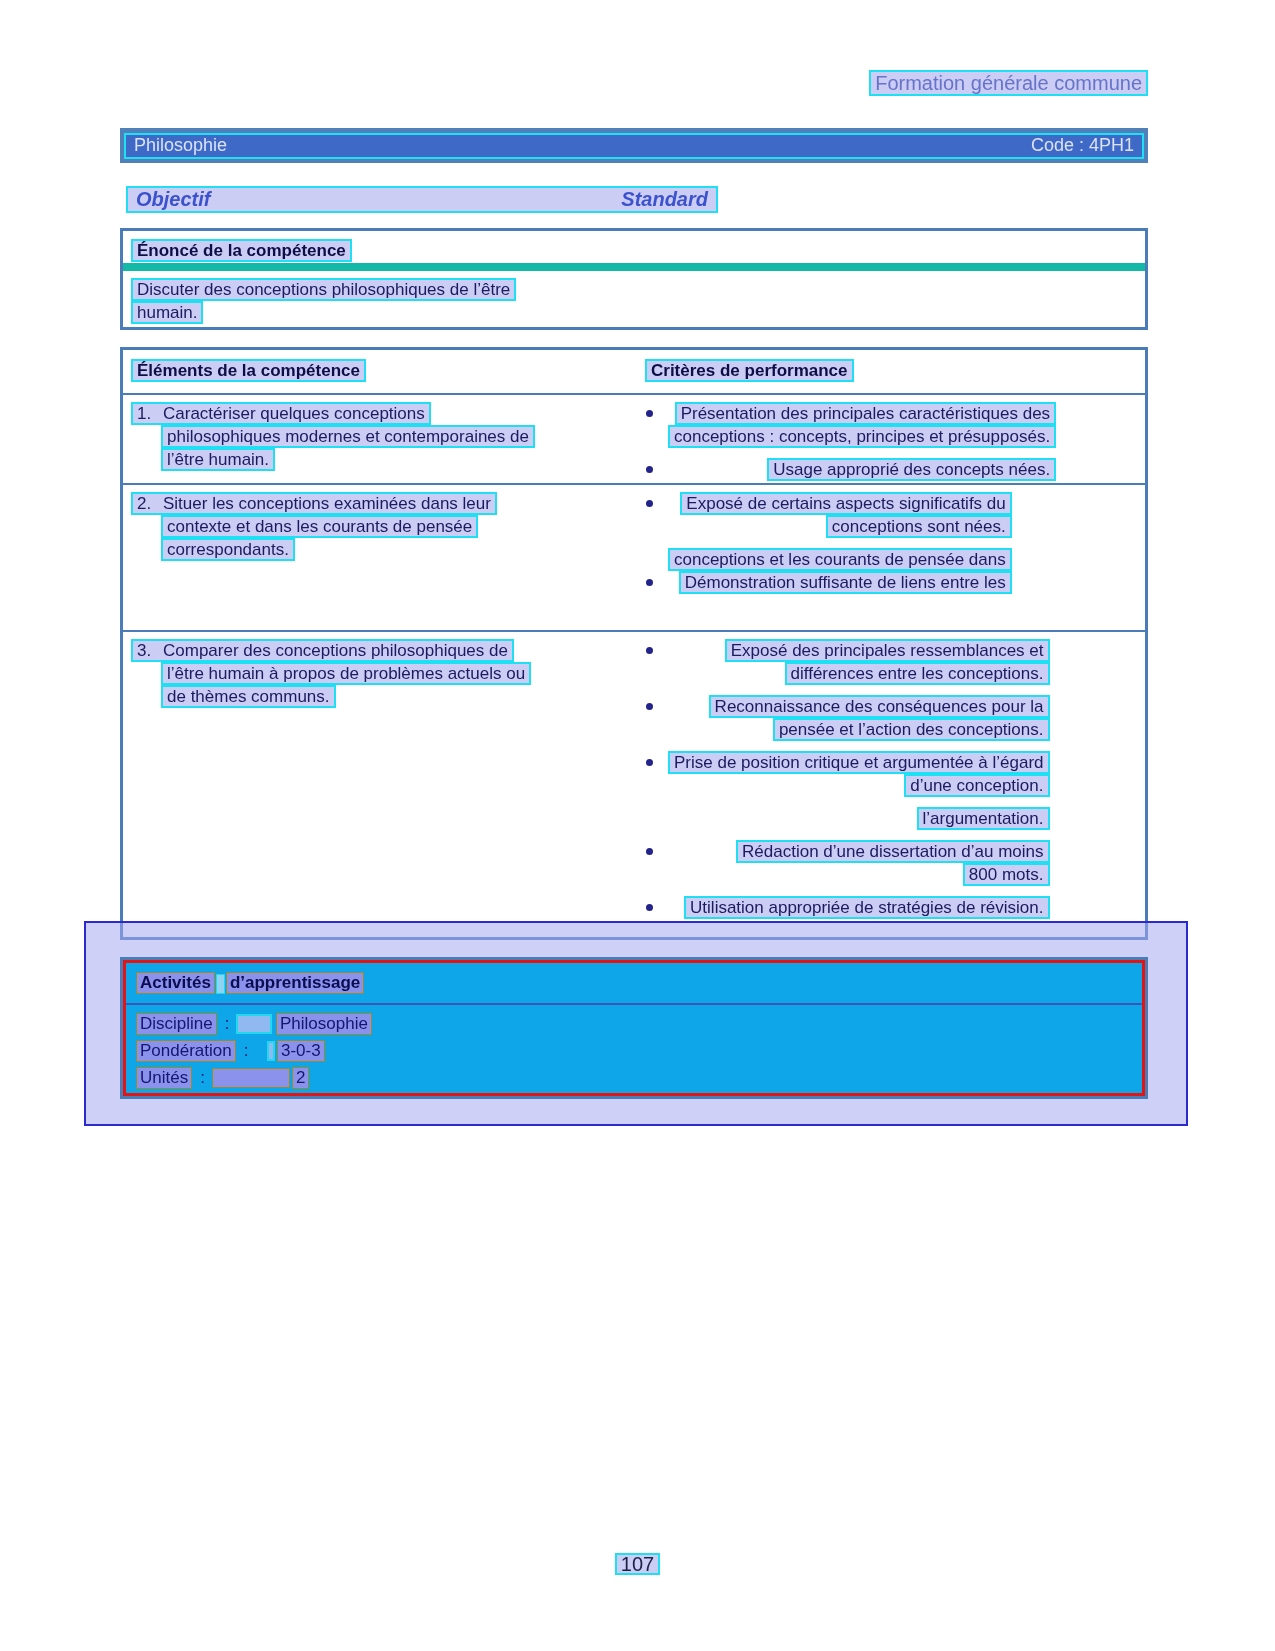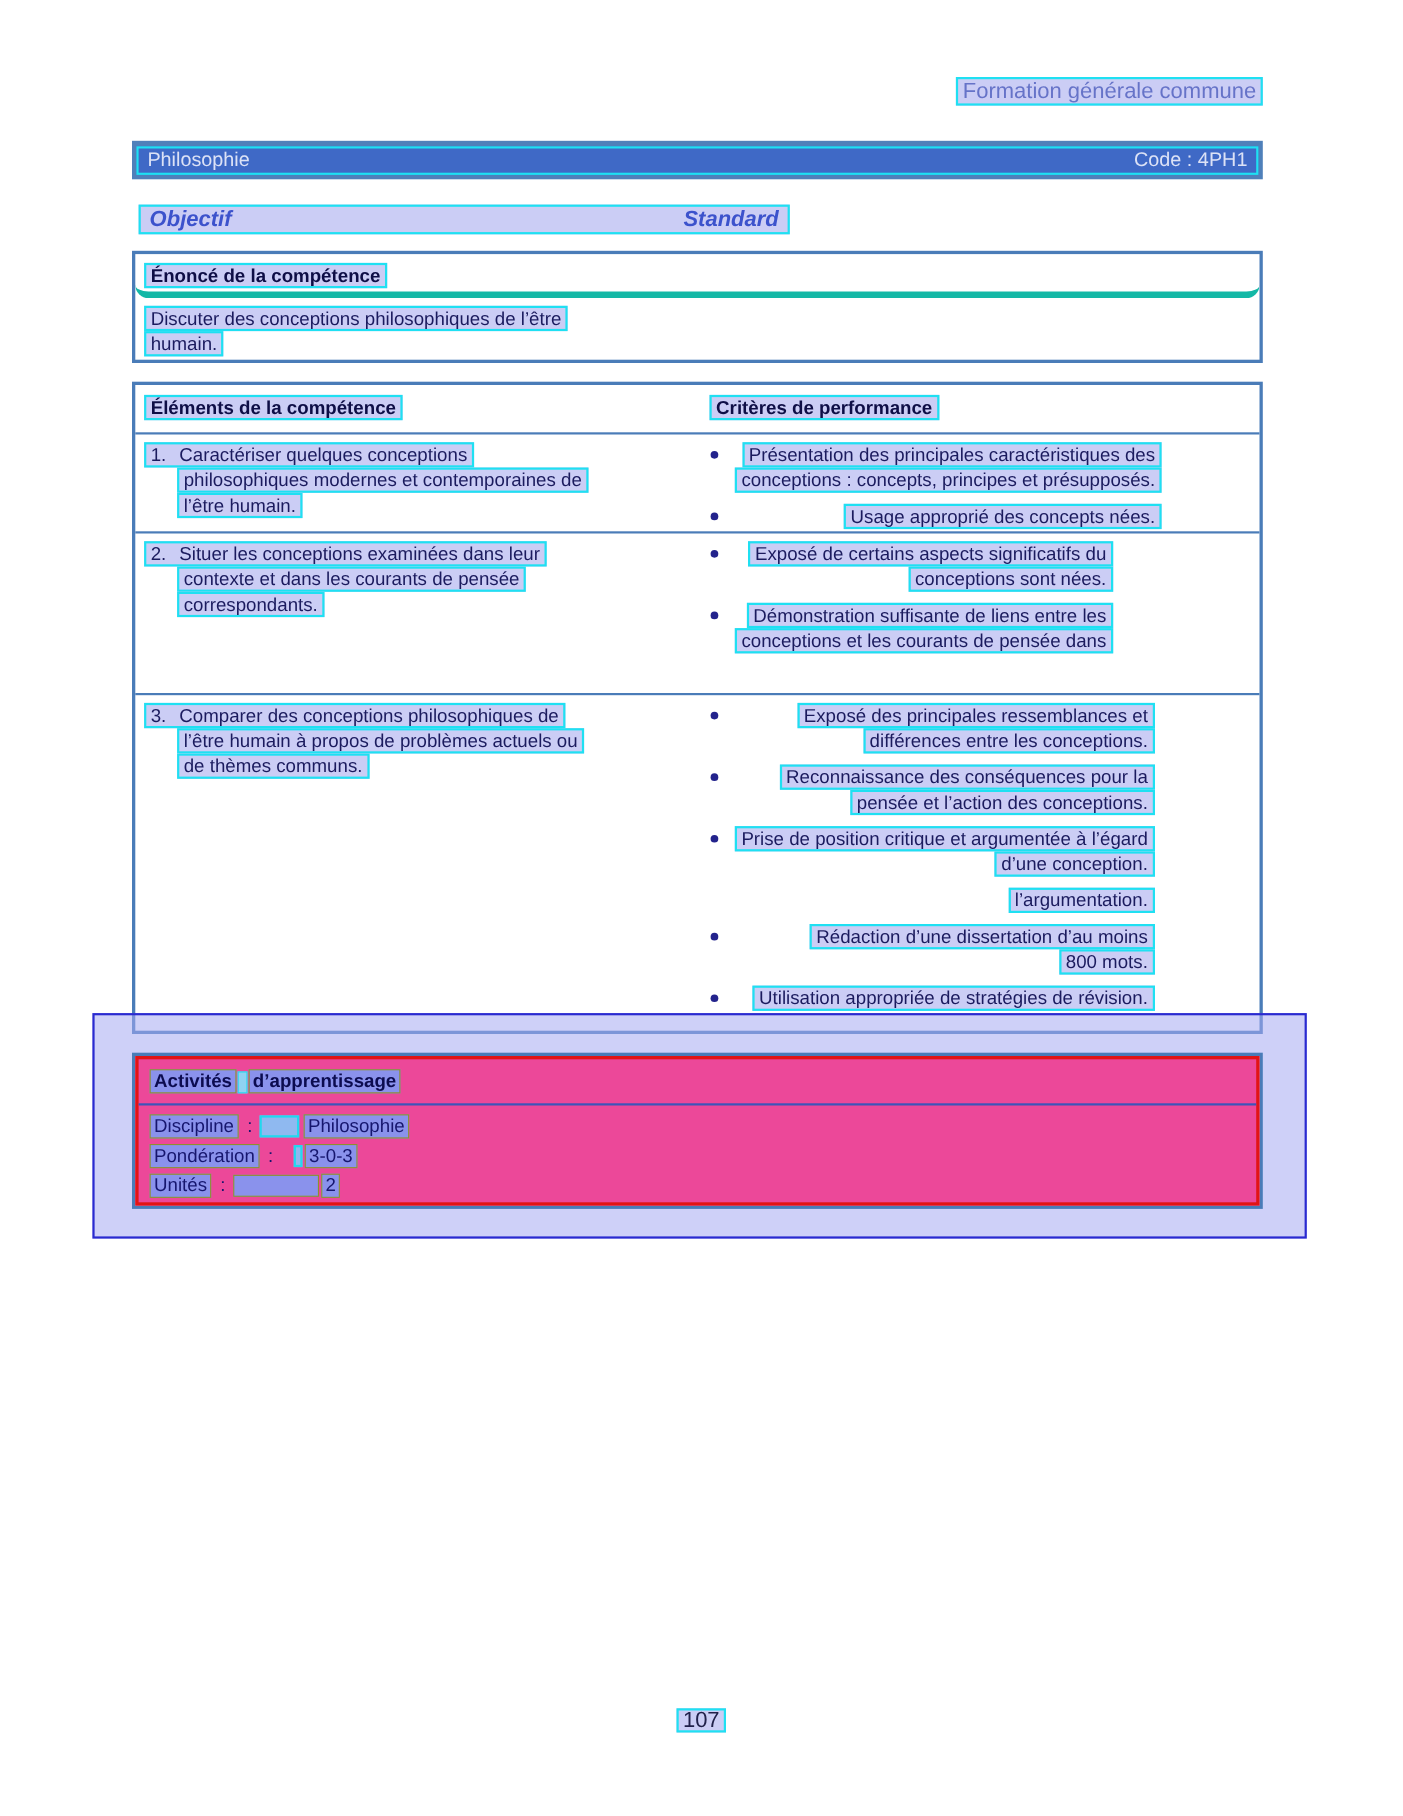--- a/index.html
+++ b/index.html
@@ -25,21 +25,21 @@
 
   
   .title-band{left:126px;top:186px;width:592px;height:27px;box-sizing:border-box;
        background:#cbcdf5;border:2px solid #1fe0f2;display:flex;align-items:center;
        justify-content:space-between;padding:0 8px;}
   .title-band span{font-size:20px;font-weight:bold;font-style:italic;color:#3c52cc;}
 
   
   .steelbox{border:3px solid #4a7cb8;box-sizing:border-box;background:#ffffff;}
   .enonce{left:120px;top:228px;width:1028px;height:102px;}
-  .enonce-head{height:40px;border-bottom:6px solid #14b8a6;padding:8px 0 0 8px;box-sizing:border-box;border-radius:12px;}
+  .enonce-head{height:40px;border-bottom:8px solid #14b8a6;padding:8px 0 0 8px;box-sizing:border-box;}
   .enonce-body{padding:7px 0 0 8px;}
   .line{height:23px;}
 
   
   .maintable{left:120px;top:347px;width:1028px;height:593px;display:flex;flex-direction:column;}
   .thead{height:45px;border-bottom:2px solid #4a7cb8;position:relative;box-sizing:border-box;}
   .trow{position:relative;box-sizing:border-box;}
   .trow.rb{border-bottom:2px solid #4a7cb8;}
   .cell-left{position:absolute;left:8px;top:7px;}
   .cell-right{position:absolute;left:520px;top:7px;}
@@ -49,21 +49,21 @@
   .b-line{position:relative;padding-left:25px;height:23px;text-align:right;}
   .dot{position:absolute;left:3px;top:8px;width:7px;height:7px;border-radius:50%;background:#23238c;}
 
   
   .overlay{left:84px;top:921px;width:1104px;height:205px;background:rgba(165,170,242,0.55);
        border:2px solid #2a2ad0;box-sizing:border-box;z-index:5;}
 
   
   .actbox{left:120px;top:957px;width:1028px;height:142px;border:3px solid #4a7cb8;
        box-sizing:border-box;z-index:6;}
-  .act-inner{width:100%;height:100%;box-sizing:border-box;border:3px solid #e21414;background:#ec4899;}
+  .act-inner{width:100%;height:100%;box-sizing:border-box;border:3px solid #e21414;background:#0ea5e9;}
   .act-head{height:42px;border-bottom:2px solid #3b55b8;padding:9px 0 0 10px;box-sizing:border-box;}
   .whl{background:#8a92ec;border:1px solid #8f8f2e;padding:0 3px;display:inline-block;
        font-size:17px;line-height:20px;color:#16166e;white-space:nowrap;}
   .whl.bold{font-weight:bold;color:#0c0c50;}
   .word-gap{display:inline-block;width:7px;height:18px;background:#8fd2f2;border:1px solid #22d8ee;
        vertical-align:middle;margin:0 1px;}
   .act-row{position:relative;height:27px;margin-left:10px;}
   .colon{margin-left:8px;font-size:17px;color:#16166e;}
   .gap-cyan{position:absolute;top:1px;height:20px;box-sizing:border-box;background:#8fb9f0;border:2px solid #22d8ee;}
   .gap-oliv{position:absolute;top:1px;height:20px;box-sizing:border-box;background:#8a92ec;border:1px solid #8f8f2e;}
@@ -132,22 +132,22 @@
         <div class="line"><span class="hl"><span class="num">2.</span><span>Situer les conceptions examinées dans leur</span></span></div>
         <div class="line cont"><span class="hl">contexte et dans les courants de pensée</span></div>
         <div class="line cont"><span class="hl">correspondants.</span></div>
       </div>
       <div class="cell-right">
         <div class="bullet-group">
           <div class="b-line"><span class="dot"></span><span class="hl">Exposé de certains aspects significatifs du</span></div>
           <div class="b-line"><span class="hl">conceptions sont nées.</span></div>
         </div>
         <div class="bullet-group">
+          <div class="b-line"><span class="hl">conceptions et les courants de pensée dans</span></div>
           <div class="b-line"><span class="dot"></span><span class="hl">Démonstration suffisante de liens entre les</span></div>
-          <div class="b-line"><span class="hl">conceptions et les courants de pensée dans</span></div>
         </div>
       </div>
     </div>
 
     <div class="trow" style="flex:1;">
       <div class="cell-left">
         <div class="line"><span class="hl"><span class="num">3.</span><span>Comparer des conceptions philosophiques de</span></span></div>
         <div class="line cont"><span class="hl">l’être humain à propos de problèmes actuels ou</span></div>
         <div class="line cont"><span class="hl">de thèmes communs.</span></div>
       </div>

